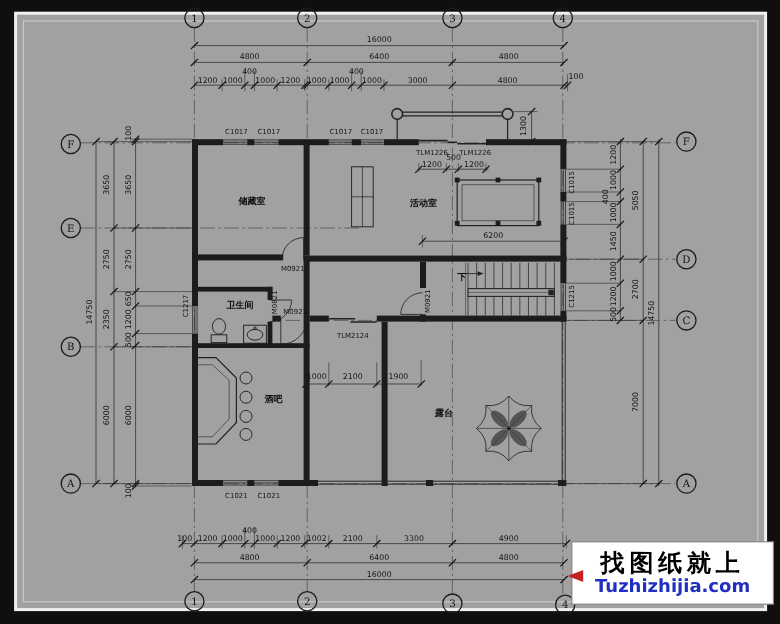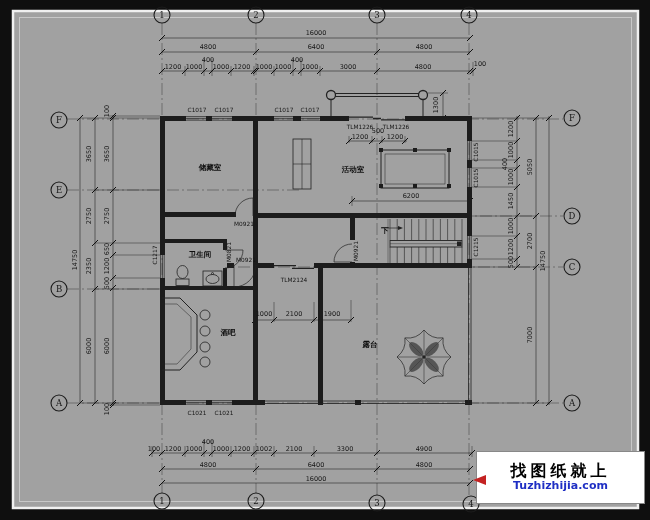--- a/index.html
+++ b/index.html
@@ -7,23 +7,23 @@
          font-family:"DejaVu Sans",sans-serif;}
   svg{position:absolute;left:0;top:0;}
   text{text-anchor:middle;}
   .dim{font:6.5px "DejaVu Sans",sans-serif;fill:#141414;}
   .code{font:5.8px "DejaVu Sans",sans-serif;fill:#141414;}
   .room{font:bold 7.5px "DejaVu Sans",sans-serif;fill:#0e0e0e;}
   .bubble-t{font:8.5px "DejaVu Serif",serif;fill:#141414;}
   #watermark{position:absolute;left:477px;top:452px;width:167px;height:51px;background:#ffffff;
     display:flex;flex-direction:column;align-items:center;justify-content:center;z-index:5;
     box-shadow:0 0 0 1px #888;}
-  #wm-line1{font-weight:bold;font-size:16px;letter-spacing:4px;color:#000;line-height:1.05;
+  #wm-line1{font-weight:bold;font-size:20px;letter-spacing:4px;color:#000;line-height:1.05;
     font-family:"DejaVu Sans",sans-serif;}
-  #wm-line2{font-weight:bold;font-size:11px;color:#1f2fc4;line-height:1.1;
+  #wm-line2{font-weight:bold;font-size:15px;color:#1f2fc4;line-height:1.1;
     font-family:"DejaVu Sans",sans-serif;}
   #wm-arrow{position:absolute;left:-4px;top:23px;width:0;height:0;
     border-top:5px solid transparent;border-bottom:5px solid transparent;
     border-right:13px solid #c42222;}
 </style>
 </head>
 <body>
 
 <div id="stage">
 <svg id="plan" width="650" height="520" viewBox="0 0 650 520">

